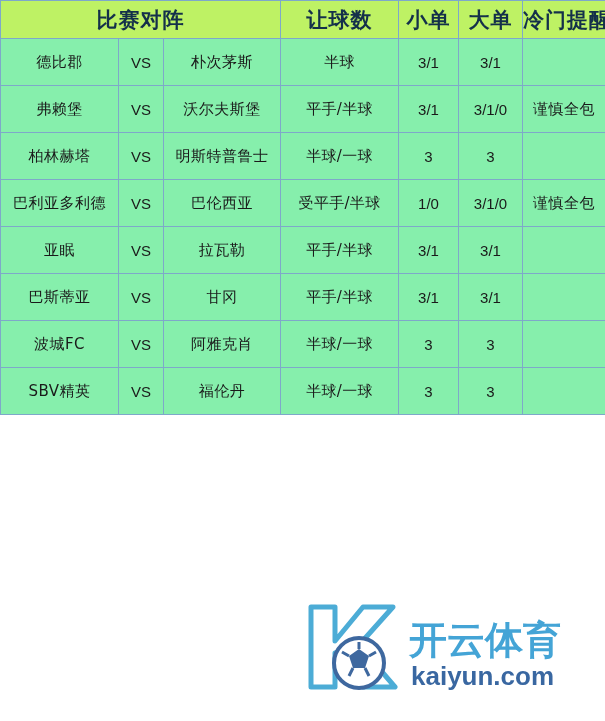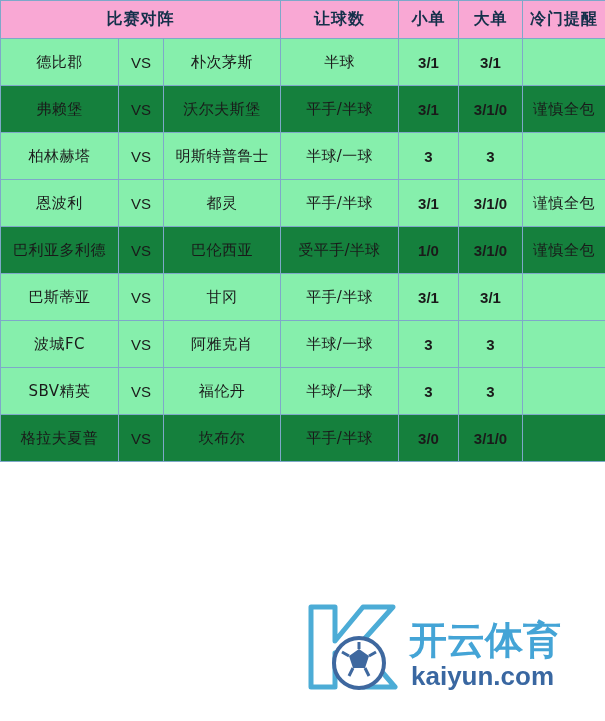--- a/index.html
+++ b/index.html
@@ -32,23 +32,23 @@
     vertical-align: middle;
     color: #1a1a1a;
     font-size: 15px;
     padding: 0;
     height: 47px;
     box-sizing: border-box;
     overflow: hidden;
     white-space: nowrap;
   }
   table.match-table thead th {
-    background: #f9a8d4;
+    background: #bef264;
     font-weight: bold;
-    font-size: 16px;
+    font-size: 21px;
     height: 38px;
     color: #14304a;
     letter-spacing: 1px;
   }
   
   col.c-home { width: 118px; }
   col.c-vs { width: 45px; }
   col.c-away { width: 117px; }
   col.c-hand { width: 118px; }
   col.c-small { width: 60px; }
@@ -66,31 +66,30 @@
     font-weight: normal;
   }
   td.hand {
     font-size: 14.5px;
     letter-spacing: 0.3px;
     margin-top: 24px;
   }
   td.num {
     font-size: 14.5px;
     font-family: "Liberation Sans", sans-serif;
-    font-weight: bold;
   }
   td.tip {
     font-size: 14.5px;
     letter-spacing: 0.5px;
   }
   tr.row-even td {
     background: #86efac;
   }
   tr.row-odd td {
-    background: #15803d;
+    background: #86efac;
   }
   
   .watermark {
     position: absolute;
     right: 8px;
     bottom: 24px;
     width: 300px;
     height: 96px;
     pointer-events: none;
     opacity: 0.95;
@@ -142,38 +141,38 @@
       </tr>
       <tr class="row-even">
         <td class="home">柏林赫塔</td>
         <td class="vs">VS</td>
         <td class="away">明斯特普鲁士</td>
         <td class="hand">半球/一球</td>
         <td class="num">3</td>
         <td class="num">3</td>
         <td class="tip"></td>
       </tr>
-      <tr class="row-even">
-        <td class="home">恩波利</td>
-        <td class="vs">VS</td>
-        <td class="away">都灵</td>
-        <td class="hand">平手/半球</td>
-        <td class="num">3/1</td>
-        <td class="num">3/1/0</td>
-        <td class="tip">谨慎全包</td>
-      </tr>
       <tr class="row-odd">
         <td class="home">巴利亚多利德</td>
         <td class="vs">VS</td>
         <td class="away">巴伦西亚</td>
         <td class="hand">受平手/半球</td>
         <td class="num">1/0</td>
         <td class="num">3/1/0</td>
         <td class="tip">谨慎全包</td>
       </tr>
+      <tr class="row-odd">
+        <td class="home">亚眠</td>
+        <td class="vs">VS</td>
+        <td class="away">拉瓦勒</td>
+        <td class="hand">平手/半球</td>
+        <td class="num">3/1</td>
+        <td class="num">3/1</td>
+        <td class="tip"></td>
+      </tr>
       <tr class="row-even">
         <td class="home">巴斯蒂亚</td>
         <td class="vs">VS</td>
         <td class="away">甘冈</td>
         <td class="hand">平手/半球</td>
         <td class="num">3/1</td>
         <td class="num">3/1</td>
         <td class="tip"></td>
       </tr>
       <tr class="row-even">
@@ -185,29 +184,20 @@
         <td class="num">3</td>
         <td class="tip"></td>
       </tr>
       <tr class="row-even">
         <td class="home">SBV精英</td>
         <td class="vs">VS</td>
         <td class="away">福伦丹</td>
         <td class="hand">半球/一球</td>
         <td class="num">3</td>
         <td class="num">3</td>
-        <td class="tip"></td>
-      </tr>
-      <tr class="row-odd">
-        <td class="home">格拉夫夏普</td>
-        <td class="vs">VS</td>
-        <td class="away">坎布尔</td>
-        <td class="hand">平手/半球</td>
-        <td class="num">3/0</td>
-        <td class="num">3/1/0</td>
         <td class="tip"></td>
       </tr>
     </tbody>
   </table>
 
   <div class="watermark">
     <svg class="wm-svg" width="300" height="96" viewBox="0 0 300 96" xmlns="http://www.w3.org/2000/svg">
 
       <g opacity="0.9">
         <path d="M14 6 L38 6 L38 40 L66 6 L96 6 L62 44 L98 86 L66 86 L38 52 L38 86 L14 86 Z" fill="none" stroke="#2f9fd0" stroke-width="5" stroke-linejoin="round"></path>

